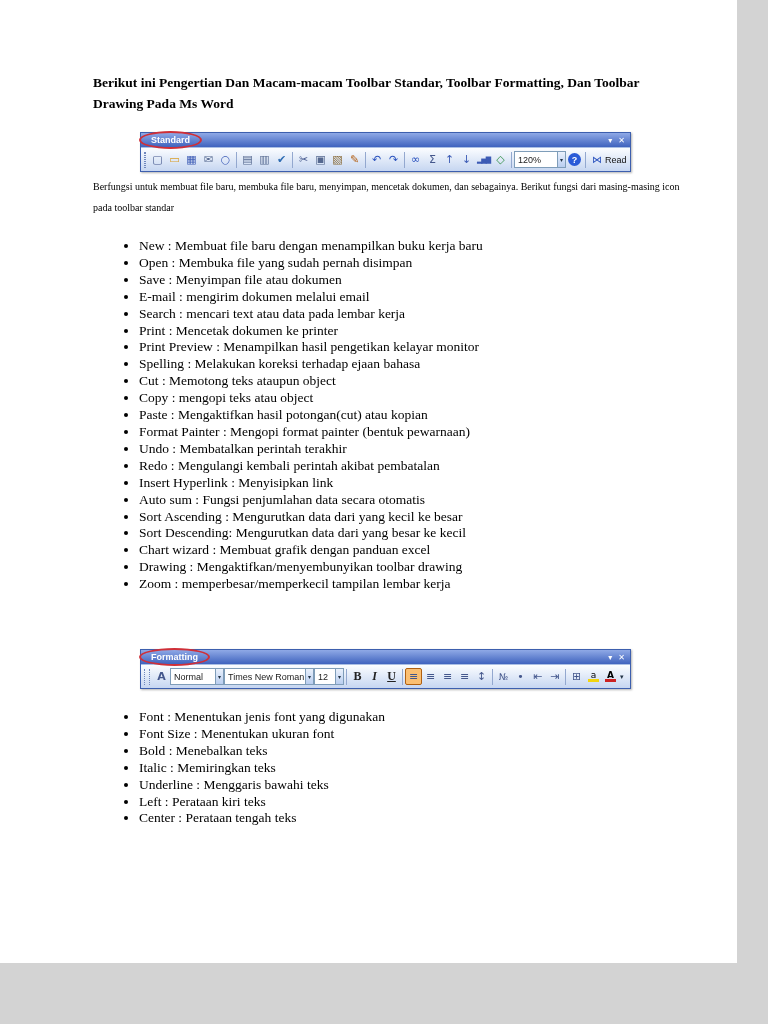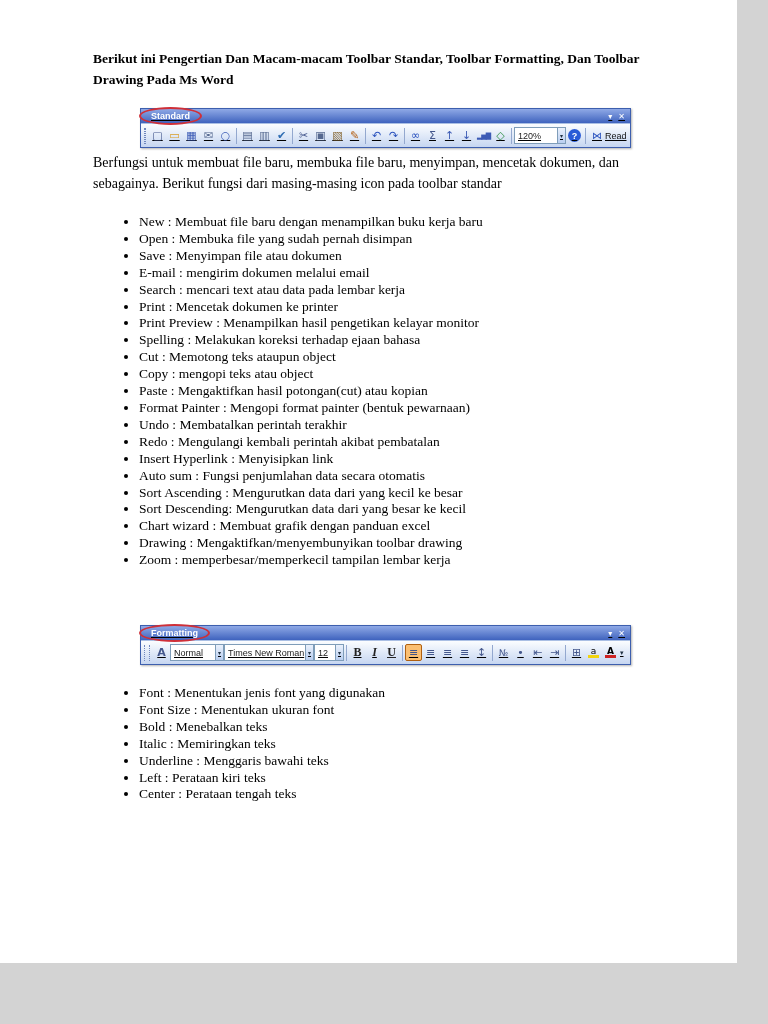--- a/index.html
+++ b/index.html
@@ -1,30 +1,30 @@
 <!DOCTYPE html>
 <html><head>
 <meta charset="utf-8">
 <style>
   html,body{margin:0;padding:0;}
   body{width:768px;height:1024px;overflow:hidden;font-family:"Liberation Serif",serif;}
   .viewer{position:relative;width:768px;height:1024px;background:#d3d3d3;overflow:hidden;}
   .page{position:absolute;top:0;left:0;width:737px;height:963px;background:#ffffff;}
-  .content{padding:48px 56px 0 93px;}
+  .content{padding:48px 56px 0 93px;margin-top:24px;}
 
   .intro{font-size:13.5px;font-weight:bold;line-height:21px;margin:0;width:588px;}
 
   h1.section-heading{font-size:26px;font-weight:bold;margin:12px 0 4px 0;letter-spacing:.2px;}
-  p.section-par{font-size:14px;line-height:20.5px;margin:5px 0 0 0;width:588px;}
+  p.section-par{font-size:10px;line-height:20.5px;margin:5px 0 0 0;width:588px;}
   ul.fn-list{margin:20px 0 0 0;padding-left:46px;}
   ul.fn-list li{font-size:13.5px;line-height:16.9px;}
 
   
   .toolbar-fig{width:489px;margin:18px 0 0 47px;border:1px solid #3d5fae;background:#cfdcf4;
-               box-shadow:1px 1px 2px rgba(0,0,0,.3);font-family:"Liberation Sans",sans-serif;text-decoration:underline;}
+               box-shadow:1px 1px 2px rgba(0,0,0,.3);font-family:"Liberation Sans",sans-serif;}
   .toolbar-fig.second{margin-top:56px;}
   .tb-titlebar{height:14px;background:linear-gradient(#8fa9e6,#3f63be);display:flex;align-items:center;
                padding:0 5px;position:relative;}
   .tb-title{position:relative;color:#fff;font-size:9px;font-weight:bold;padding:0 5px;line-height:14px;}
   .red-oval{position:absolute;top:-2px;left:-7px;right:-7px;bottom:-2px;border:2px solid #cf2f38;
             border-radius:50%;pointer-events:none;}
   .tb-controls{margin-left:auto;display:flex;gap:6px;color:#fff;font-size:8px;align-items:center;}
   .tb-row{height:23px;background:linear-gradient(#fbfdff,#c6d6f1);border-top:1px solid #aabfe4;
           display:flex;align-items:center;padding:0 2px;overflow:hidden;}
   .grip{width:4px;height:16px;border-left:1px dotted #6f87bd;border-right:1px dotted #6f87bd;margin:0 3px 0 1px;}

